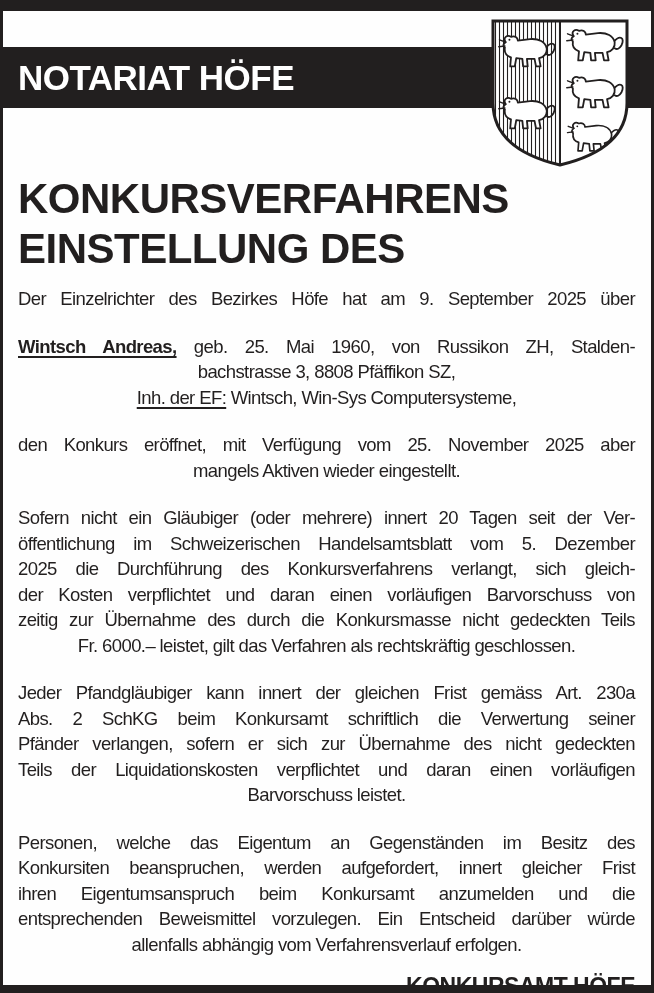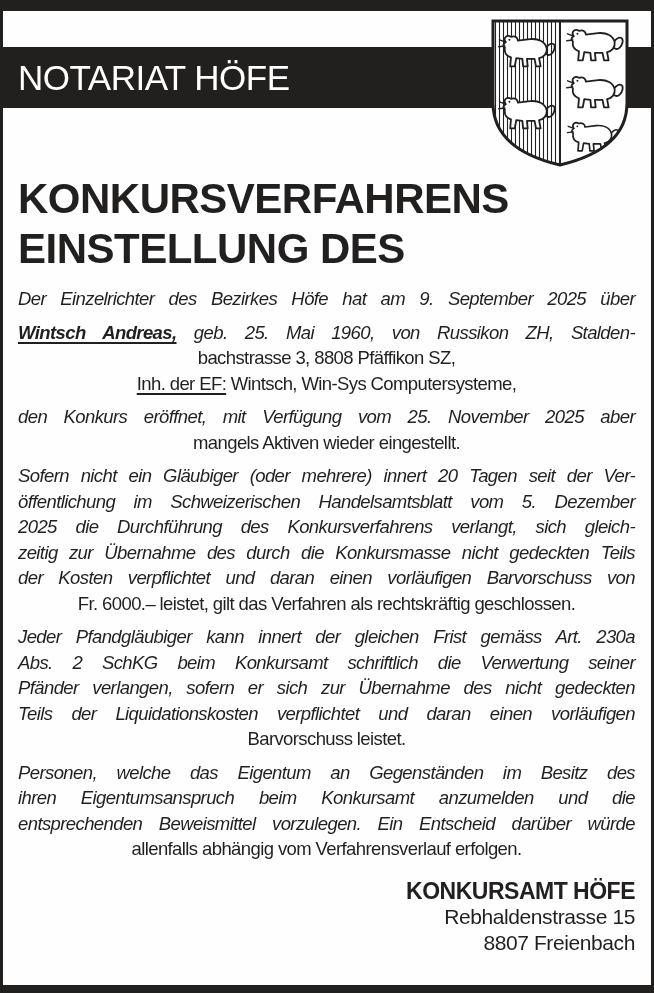--- a/index.html
+++ b/index.html
@@ -16,37 +16,37 @@
   }
   .topbar{height:11px;background:#221f1f;}
   .bottombar{position:absolute;left:0;right:0;bottom:0;height:8px;background:#221f1f;}
   .headgap{height:36px;background:transparent;}
   .band{
     height:61px;background:#221f1f;
     display:flex;align-items:center;
     padding-left:15px;
   }
   .band .agency{
-    color:#fff;font-size:35px;font-weight:400;
+    color:#fff;font-size:35px;font-weight:700;
     letter-spacing:-0.5px;white-space:nowrap;
   }
   .crest{position:absolute;left:487px;top:18px;width:140px;height:150px;z-index:3;}
   .title{
     margin:66px 16px 0 15px;
     font-size:42px;font-weight:700;line-height:50px;
     letter-spacing:-0.5px;
   }
   .bodytext{
     margin:12px 16px 0 15px;
     font-size:18.5px;line-height:25.5px;
     letter-spacing:-0.6px;
   }
-  .para + .para{margin-top:8px;}
+  .para + .para{margin-top:22px;}
   .tline{text-align:center;}
-  .tline.full{text-align:justify;text-align-last:justify;font-style:italic;}
+  .tline.full{text-align:justify;text-align-last:justify;}
   .b{font-weight:700;}
   .u{text-decoration:underline;text-decoration-thickness:2px;text-underline-offset:3px;}
   .footer{
     margin:16px 16px 0 auto;
     width:-moz-fit-content;width:fit-content;
     text-align:right;line-height:26px;
   }
   .footer .office{font-size:23px;font-weight:700;letter-spacing:-0.5px;}
   .footer .addr{font-size:21px;letter-spacing:-0.4px;}
 </style>
@@ -106,33 +106,34 @@
         <div class="tline"><span class="u">Inh. der EF:</span><span> Wintsch, Win-Sys Computersysteme,</span></div>
       </div>
       <div class="para">
         <div class="tline full"><span>den Konkurs eröffnet, mit Verfügung vom 25. November 2025 aber</span></div>
         <div class="tline"><span>mangels Aktiven wieder eingestellt.</span></div>
       </div>
       <div class="para">
         <div class="tline full"><span>Sofern nicht ein Gläubiger (oder mehrere) innert 20 Tagen seit der Ver-</span></div>
         <div class="tline full"><span>öffentlichung im Schweizerischen Handelsamtsblatt vom 5. Dezember</span></div>
         <div class="tline full"><span>2025 die Durchführung des Konkursverfahrens verlangt, sich gleich-</span></div>
+        <div class="tline full"><span>der Kosten verpflichtet und daran einen vorläufigen Barvorschuss von</span></div>
         <div class="tline full"><span>zeitig zur Übernahme des durch die Konkursmasse nicht gedeckten Teils</span></div>
-        <div class="tline full"><span>der Kosten verpflichtet und daran einen vorläufigen Barvorschuss von</span></div>
         <div class="tline"><span>Fr. 6000.– leistet, gilt das Verfahren als rechtskräftig geschlossen.</span></div>
       </div>
       <div class="para">
         <div class="tline full"><span>Jeder Pfandgläubiger kann innert der gleichen Frist gemäss Art. 230a</span></div>
         <div class="tline full"><span>Abs. 2 SchKG beim Konkursamt schriftlich die Verwertung seiner</span></div>
         <div class="tline full"><span>Pfänder verlangen, sofern er sich zur Übernahme des nicht gedeckten</span></div>
         <div class="tline full"><span>Teils der Liquidationskosten verpflichtet und daran einen vorläufigen</span></div>
         <div class="tline"><span>Barvorschuss leistet.</span></div>
       </div>
       <div class="para">
         <div class="tline full"><span>Personen, welche das Eigentum an Gegenständen im Besitz des</span></div>
+        <div class="tline full"><span>Konkursiten beanspruchen, werden aufgefordert, innert gleicher Frist</span></div>
         <div class="tline full"><span>ihren Eigentumsanspruch beim Konkursamt anzumelden und die</span></div>
         <div class="tline full"><span>entsprechenden Beweismittel vorzulegen. Ein Entscheid darüber würde</span></div>
         <div class="tline"><span>allenfalls abhängig vom Verfahrensverlauf erfolgen.</span></div>
       </div>
     </div>
 
   <div class="footer">
     <div class="office">KONKURSAMT HÖFE</div>
     <div class="addr">Rebhaldenstrasse 15</div>
     <div class="addr">8807 Freienbach</div>

